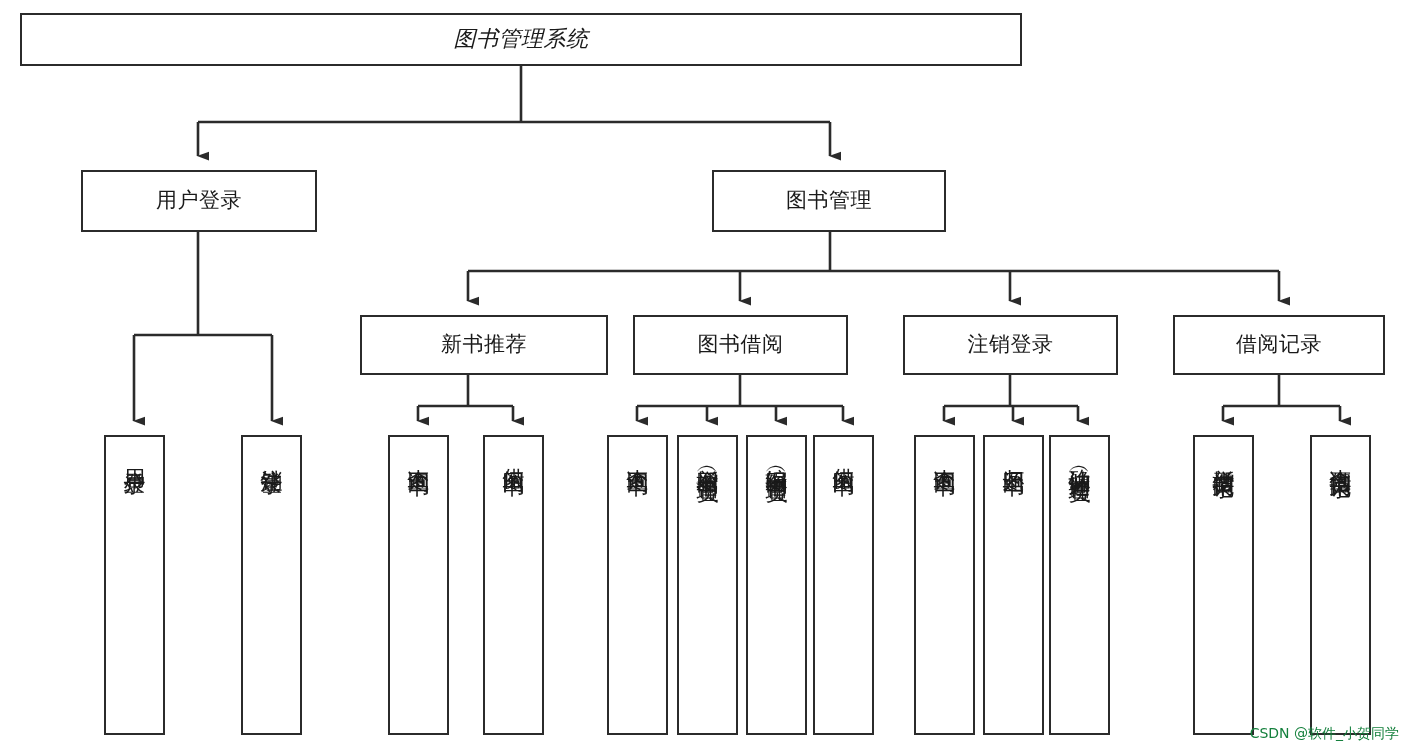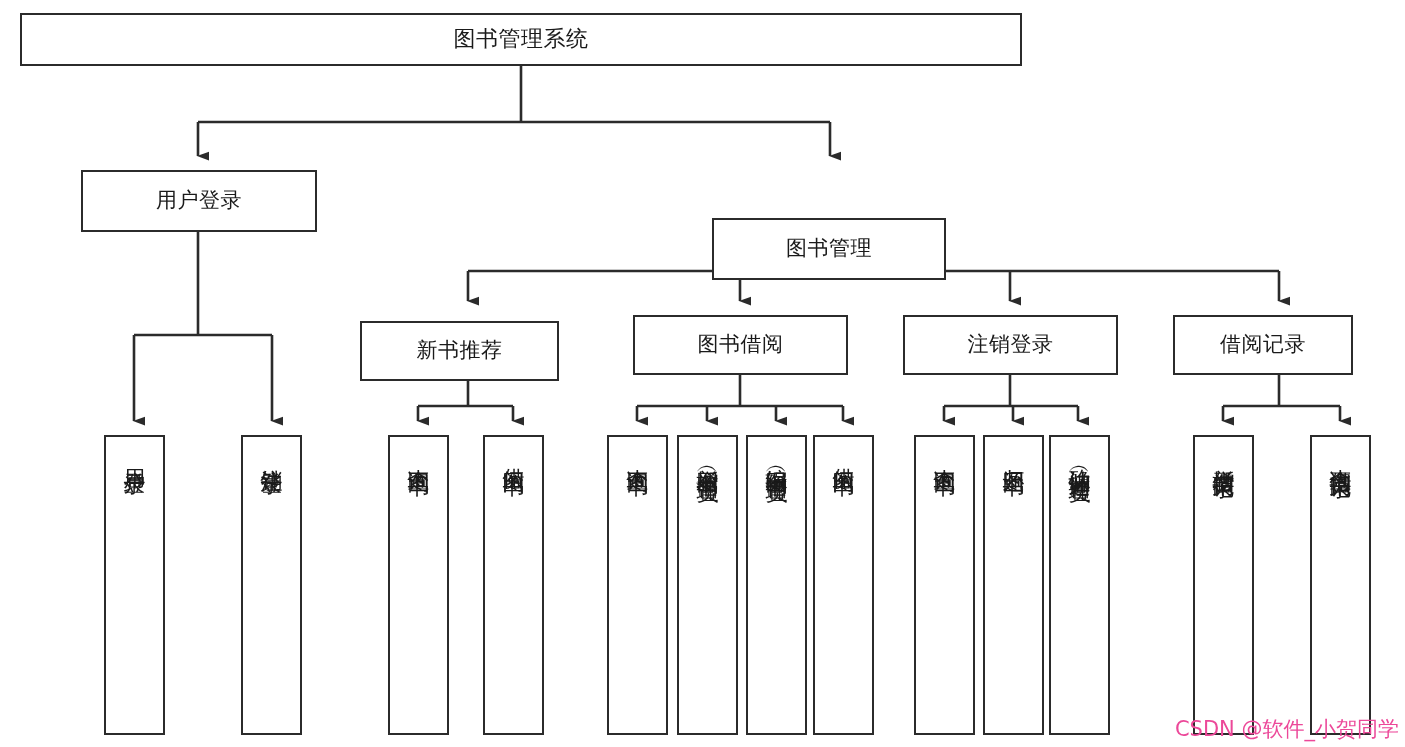--- a/index.html
+++ b/index.html
@@ -35,22 +35,22 @@
     text-orientation:upright;
     font-size:22px;
     line-height:1.0;
     letter-spacing:2px;
     white-space:nowrap;
   }
   #watermark{
     position:absolute;
     right:6px;
     bottom:4px;
-    font-size:21px;
-    color:#ec4899;
+    font-size:14px;
+    color:#15803d;
     white-space:nowrap;
     pointer-events:none;
     font-family:"DejaVu Sans","Liberation Sans",sans-serif;
     margin-top:36px;
   }
 </style>
 </head>
 <body>
 
 <div id="canvas">
@@ -98,41 +98,41 @@
       <path d="M1013,406 L1013,421" marker-end="url(#arrow)"></path>
       <path d="M1078,406 L1078,421" marker-end="url(#arrow)"></path>
 
       <path d="M1279,375 L1279,406"></path>
       <path d="M1223,406 L1340,406"></path>
       <path d="M1223,406 L1223,421" marker-end="url(#arrow)"></path>
       <path d="M1340,406 L1340,421" marker-end="url(#arrow)"></path>
     </g>
   </svg>
 
-  <div class="node h root" style="left:20px;top:13px;width:1002px;height:53px;">
+  <div class="node h root" style="left:20px;top:13px;width:1002px;height:53px;font-style:italic;">
     <span class="lbl">图书管理系统</span>
   </div>
 
   <div class="node h" style="left:81px;top:170px;width:236px;height:62px;">
     <span class="lbl">用户登录</span>
   </div>
-  <div class="node h" style="left:712px;top:170px;width:234px;height:62px;margin-top:48px;">
+  <div class="node h" style="left:712px;top:170px;width:234px;height:62px;">
     <span class="lbl">图书管理</span>
   </div>
 
-  <div class="node h" style="left:360px;top:315px;width:199px;height:60px;margin-top:6px;">
+  <div class="node h" style="left:360px;top:315px;width:248px;height:60px;">
     <span class="lbl">新书推荐</span>
   </div>
   <div class="node h" style="left:633px;top:315px;width:215px;height:60px;justify-content:center;">
     <span class="lbl">图书借阅</span>
   </div>
   <div class="node h" style="left:903px;top:315px;width:215px;height:60px;">
     <span class="lbl">注销登录</span>
   </div>
-  <div class="node h" style="left:1173px;top:315px;width:180px;height:60px;">
+  <div class="node h" style="left:1173px;top:315px;width:212px;height:60px;">
     <span class="lbl">借阅记录</span>
   </div>
 
   <div class="node v" style="left:104px;top:435px;width:61px;height:300px;">
     <span class="lbl">用户登录</span>
   </div>
   <div class="node v" style="left:241px;top:435px;width:61px;height:300px;">
     <span class="lbl">注销登录</span>
   </div>
 

